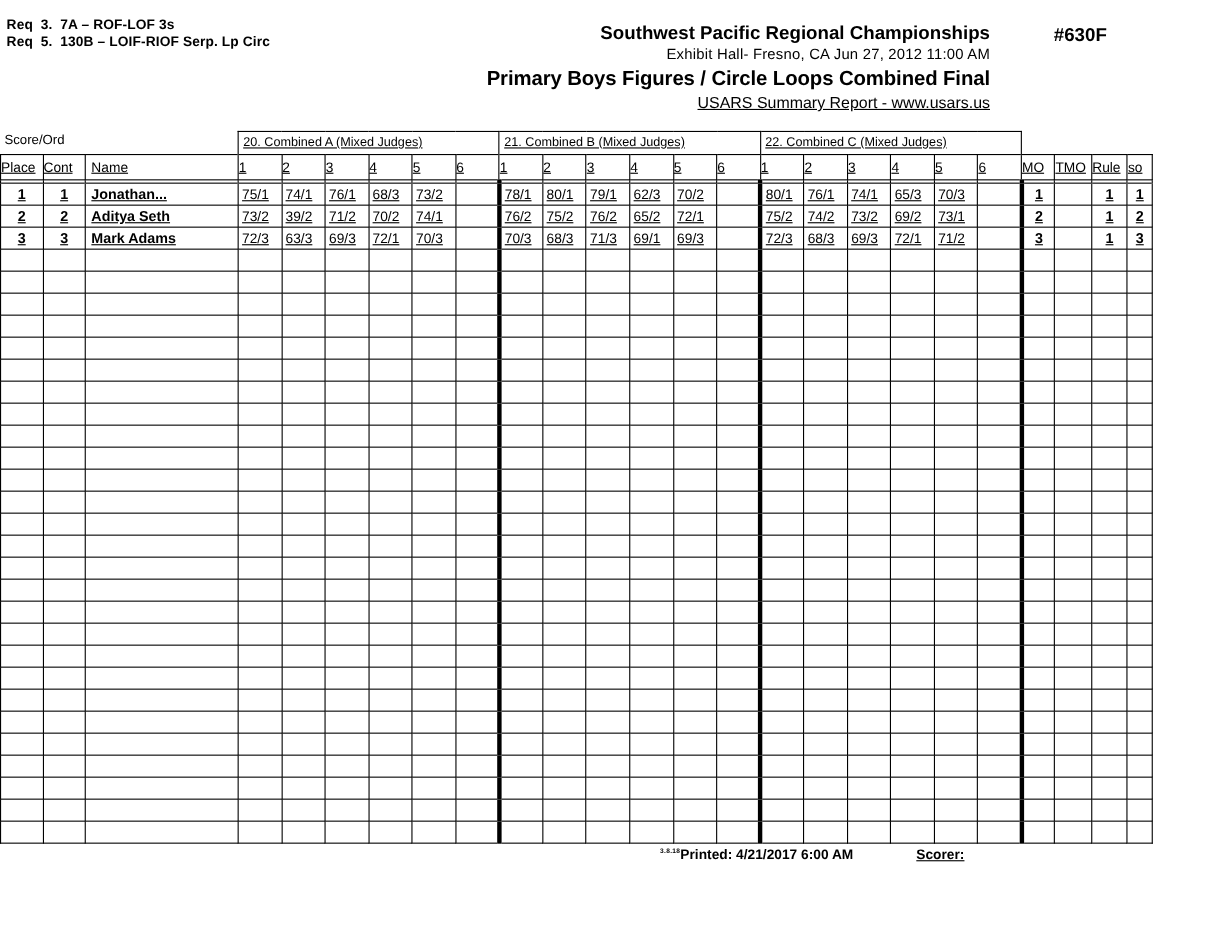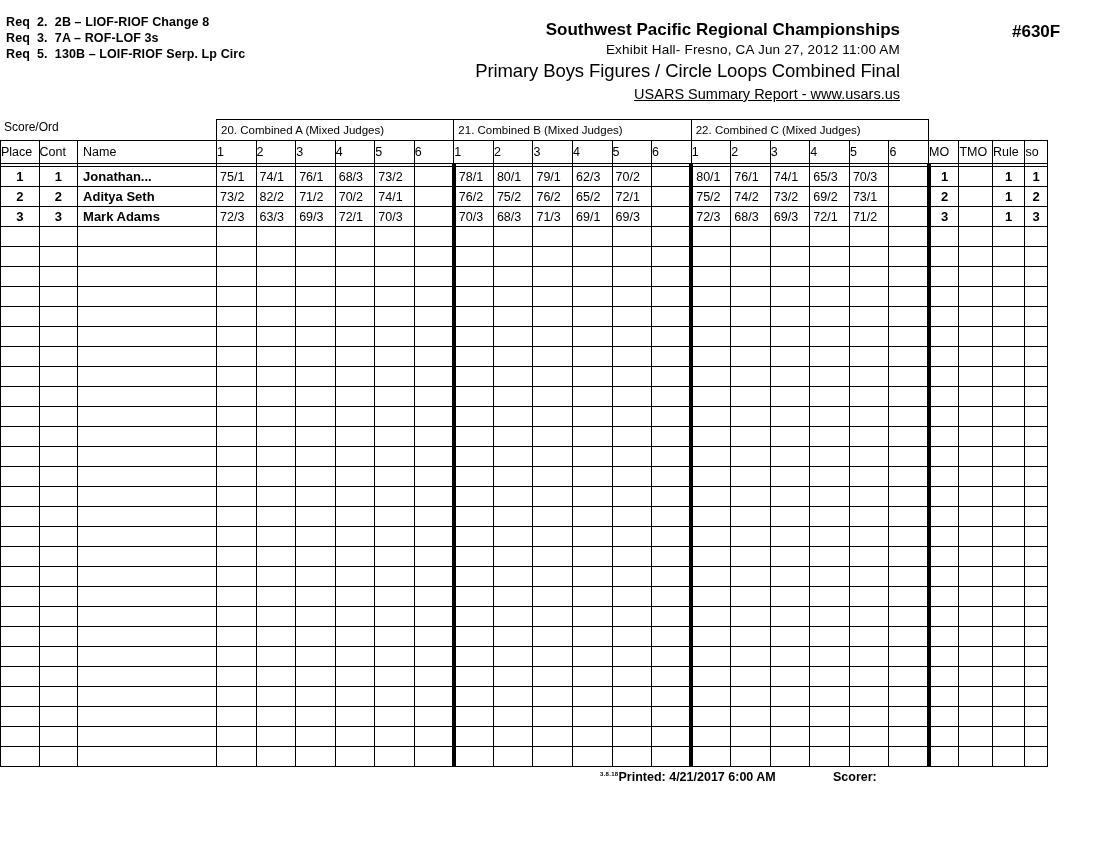--- a/index.html
+++ b/index.html
@@ -10,30 +10,30 @@
   }
 
   
   #reqs{position:absolute;left:6px;top:14px;font-size:12.5px;font-weight:bold;line-height:16.2px;letter-spacing:.1px;}
   #reqs .req-line{white-space:pre;}
 
   
   #titles{position:absolute;left:200px;top:20px;width:700px;text-align:right;}
   #titles .t-meet{font-size:17px;font-weight:bold;letter-spacing:0px;}
   #titles .t-venue{font-size:13.5px;font-weight:normal;margin-top:2px;letter-spacing:.2px;}
-  #titles .t-event{font-size:18.5px;font-weight:normal;margin-top:3px;letter-spacing:-.1px;}
+  #titles .t-event{font-size:18.5px;font-weight:bold;margin-top:3px;letter-spacing:-.1px;}
   #titles .t-report{font-size:14.5px;font-weight:normal;margin-top:4px;text-decoration:underline;}
 
-  #evtnum{position:absolute;left:1012px;top:22px;font-size:17px;font-weight:bold;}
+  #evtnum{position:absolute;left:958px;top:22px;font-size:17px;font-weight:bold;}
 
   
   #scoreord{position:absolute;left:4px;top:120px;font-size:12px;}
 
   
-  #grid{position:absolute;left:0px;top:119px;width:1048px;height:650px;}
+  #grid{position:absolute;left:0px;top:119px;width:1048px;height:650px;text-decoration:underline;}
 
   table.sheet{border-collapse:collapse;table-layout:fixed;width:1048px;font-size:12px;}
   table.sheet td{padding:0;margin:0;vertical-align:middle;box-sizing:border-box;}
   .thickL{border-left:4px solid #000;}
   .thickR{border-right:4px solid #000;}
 
   
   tr.grp td{height:21px;font-size:11.5px;white-space:nowrap;}
   tr.grp td.glabel{padding-left:4px;border:1.3px solid #000;border-bottom:none;}
   tr.grp td.gblank{border:none;}
@@ -51,27 +51,26 @@
   
   tr.row td{height:20px;border:1.3px solid #000;font-size:13px;}
   tr.row td.c{text-align:center;}
   tr.row td.l{text-align:left;padding-left:5px;margin-top:37px;}
   tr.row td.sc{text-align:left;padding-left:3px;font-size:12.5px;}
   tr.row td.b{font-weight:bold;}
   tr.row td.thickL{border-left:4px solid #000;}
   tr.row td.thickR{border-right:4px solid #000;}
   #printed{position:absolute;left:600px;top:770px;font-size:12.5px;font-weight:bold;white-space:nowrap;}
   #printed .ver{font-size:6px;font-weight:bold;vertical-align:super;letter-spacing:.3px;}
-  #scorer{position:absolute;left:833px;top:770px;font-size:12.5px;font-weight:bold;}
+  #scorer{position:absolute;left:833px;top:770px;font-size:12.5px;font-weight:bold;text-decoration:underline;}
 </style>
 </head>
 <body>
 
 <div id="reqs">
-    <div class="req-line">Req  2.  2B – LIOF-RIOF Change 8</div>
     <div class="req-line">Req  3.  7A – ROF-LOF 3s</div>
     <div class="req-line">Req  5.  130B – LOIF-RIOF Serp. Lp Circ</div>
   </div>
 
 <div id="titles">
   <div class="t-meet">Southwest Pacific Regional Championships</div>
   <div class="t-venue">Exhibit Hall-  Fresno, CA  Jun 27, 2012  11:00 AM</div>
   <div class="t-event">Primary Boys Figures / Circle Loops Combined Final</div>
   <div class="t-report">USARS Summary Report - www.usars.us</div>
 </div>
@@ -196,21 +195,21 @@
           <td class="c b">1</td>
           <td class="c b"></td>
           <td class="c b">1</td>
           <td class="c b">1</td>
         </tr>
         <tr class="row">
           <td class="c b">2</td>
           <td class="c b">2</td>
           <td class="l b">Aditya Seth</td>
           <td class="sc">73/2</td>
-          <td class="sc">82/2</td>
+          <td class="sc">39/2</td>
           <td class="sc">71/2</td>
           <td class="sc">70/2</td>
           <td class="sc">74/1</td>
           <td class="sc"></td>
           <td class="sc thickL">76/2</td>
           <td class="sc">75/2</td>
           <td class="sc">76/2</td>
           <td class="sc">65/2</td>
           <td class="sc">72/1</td>
           <td class="sc"></td>

